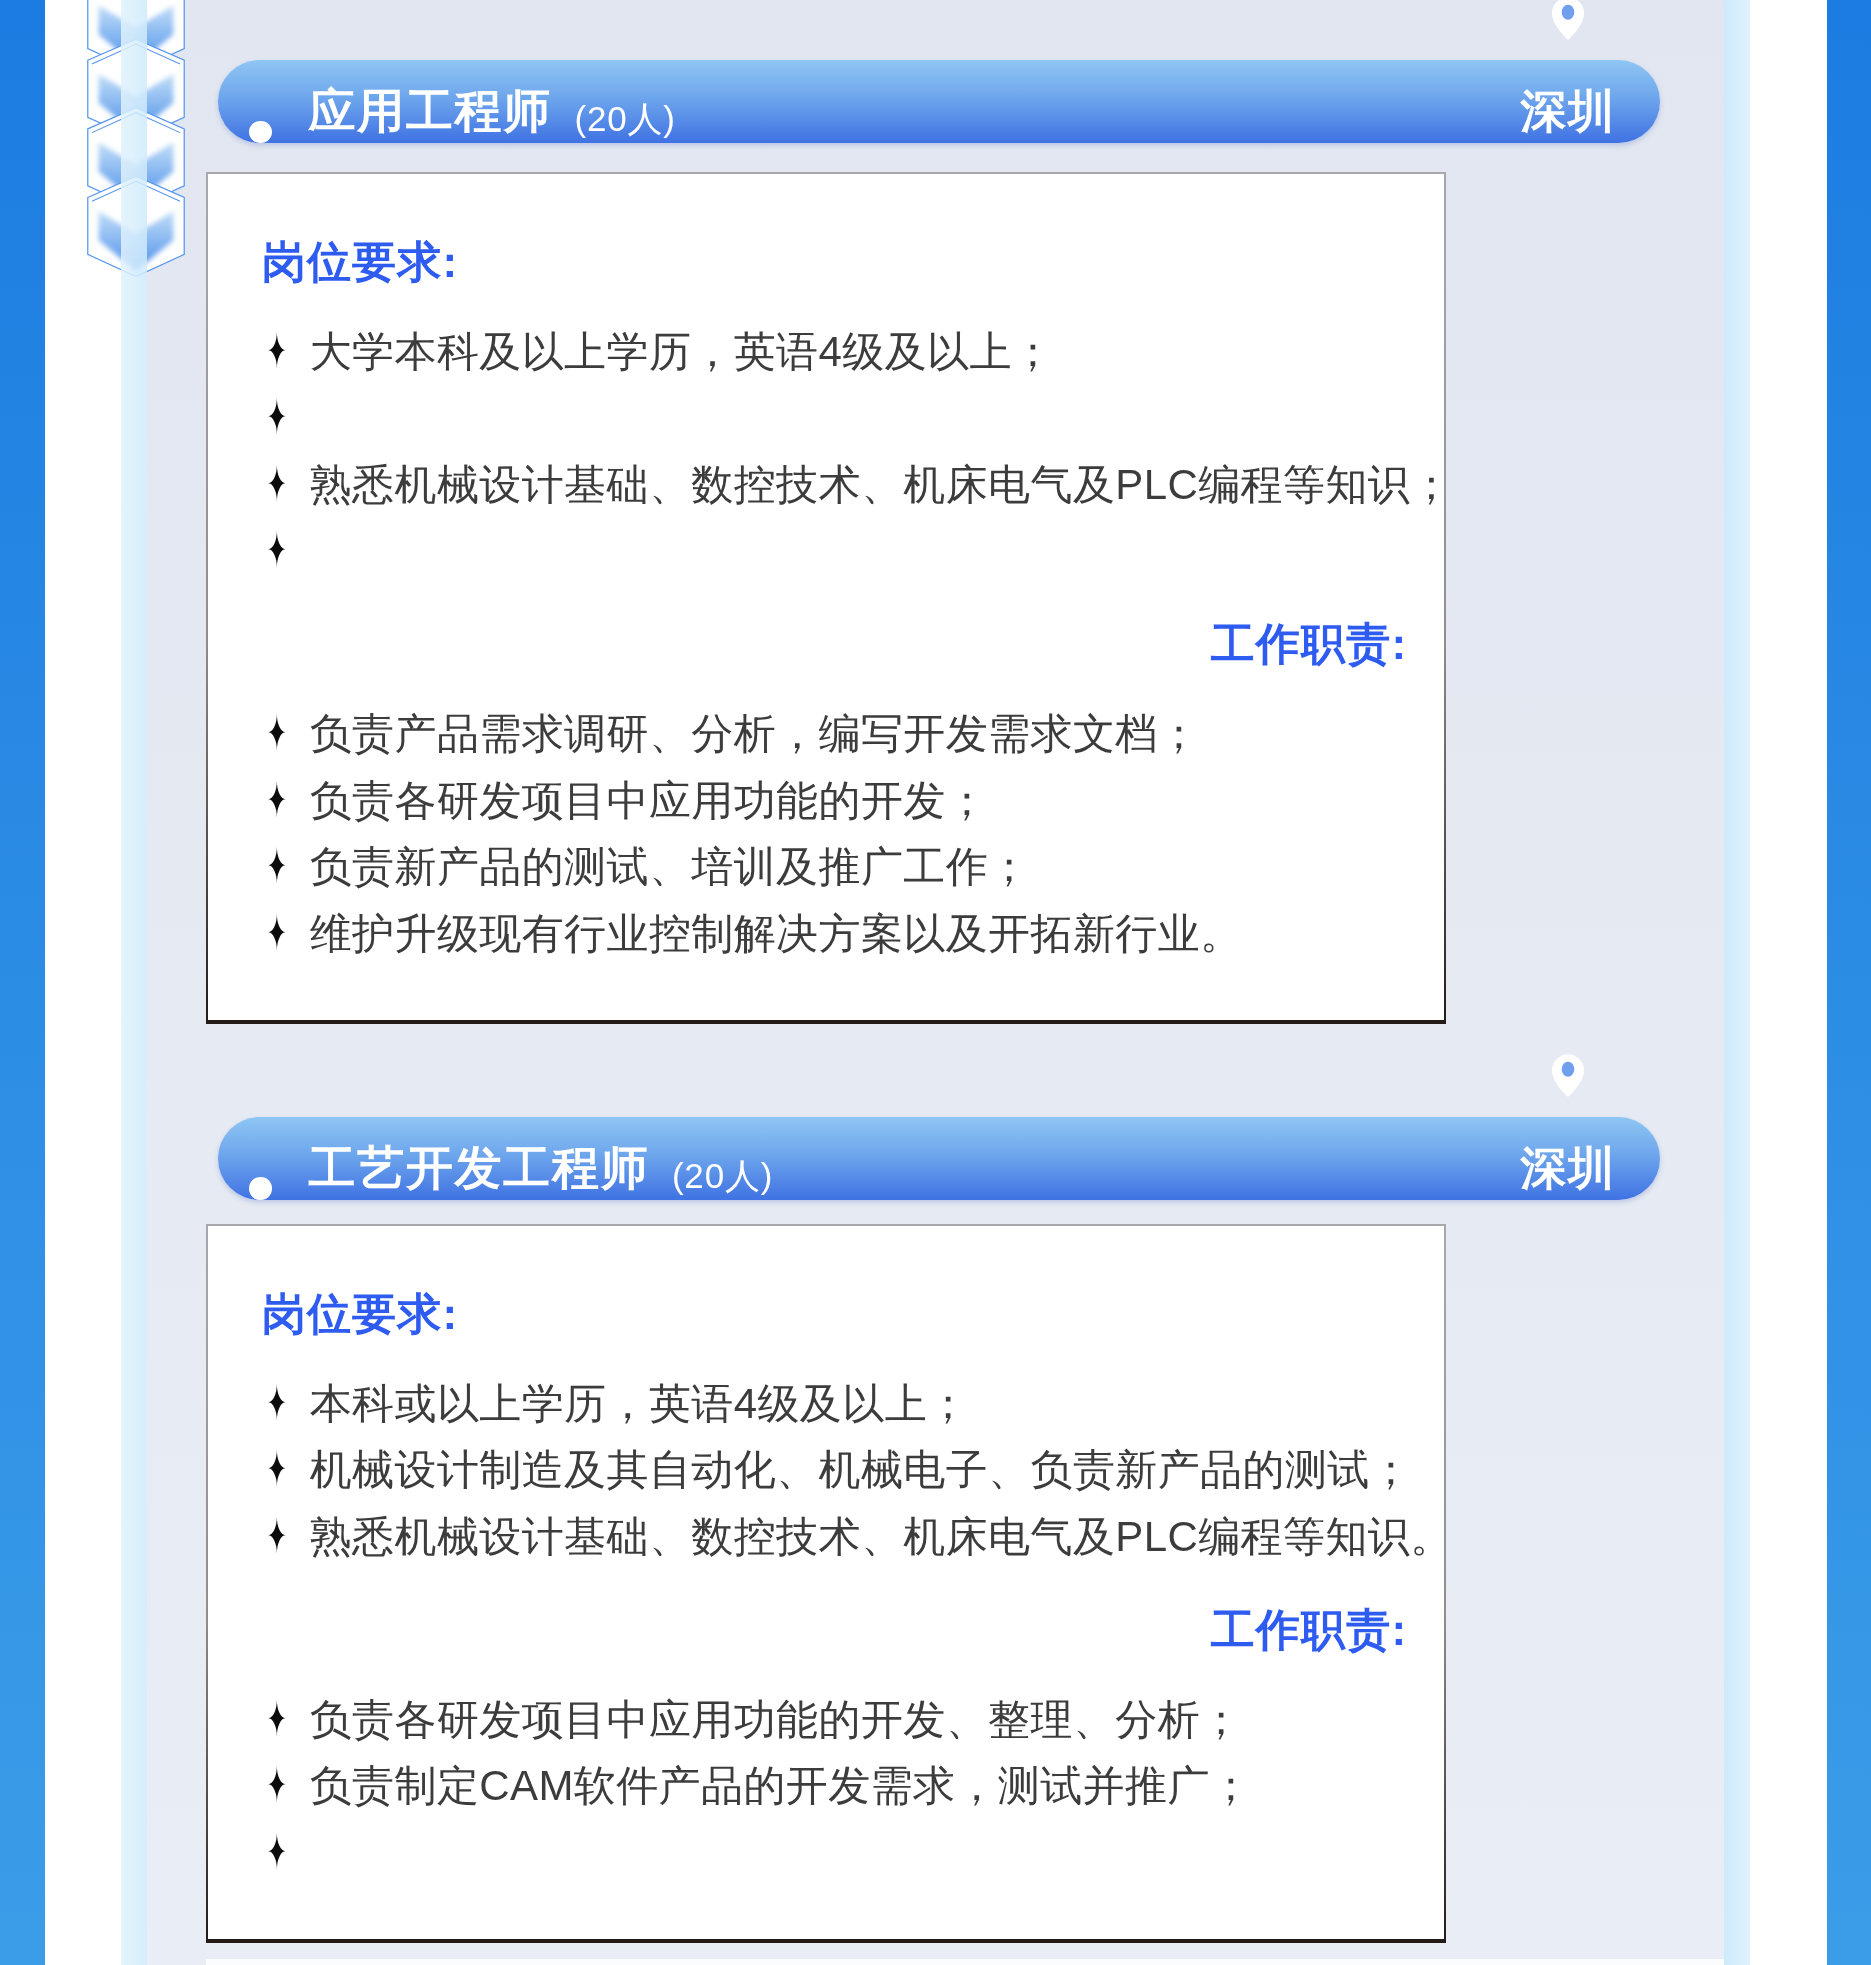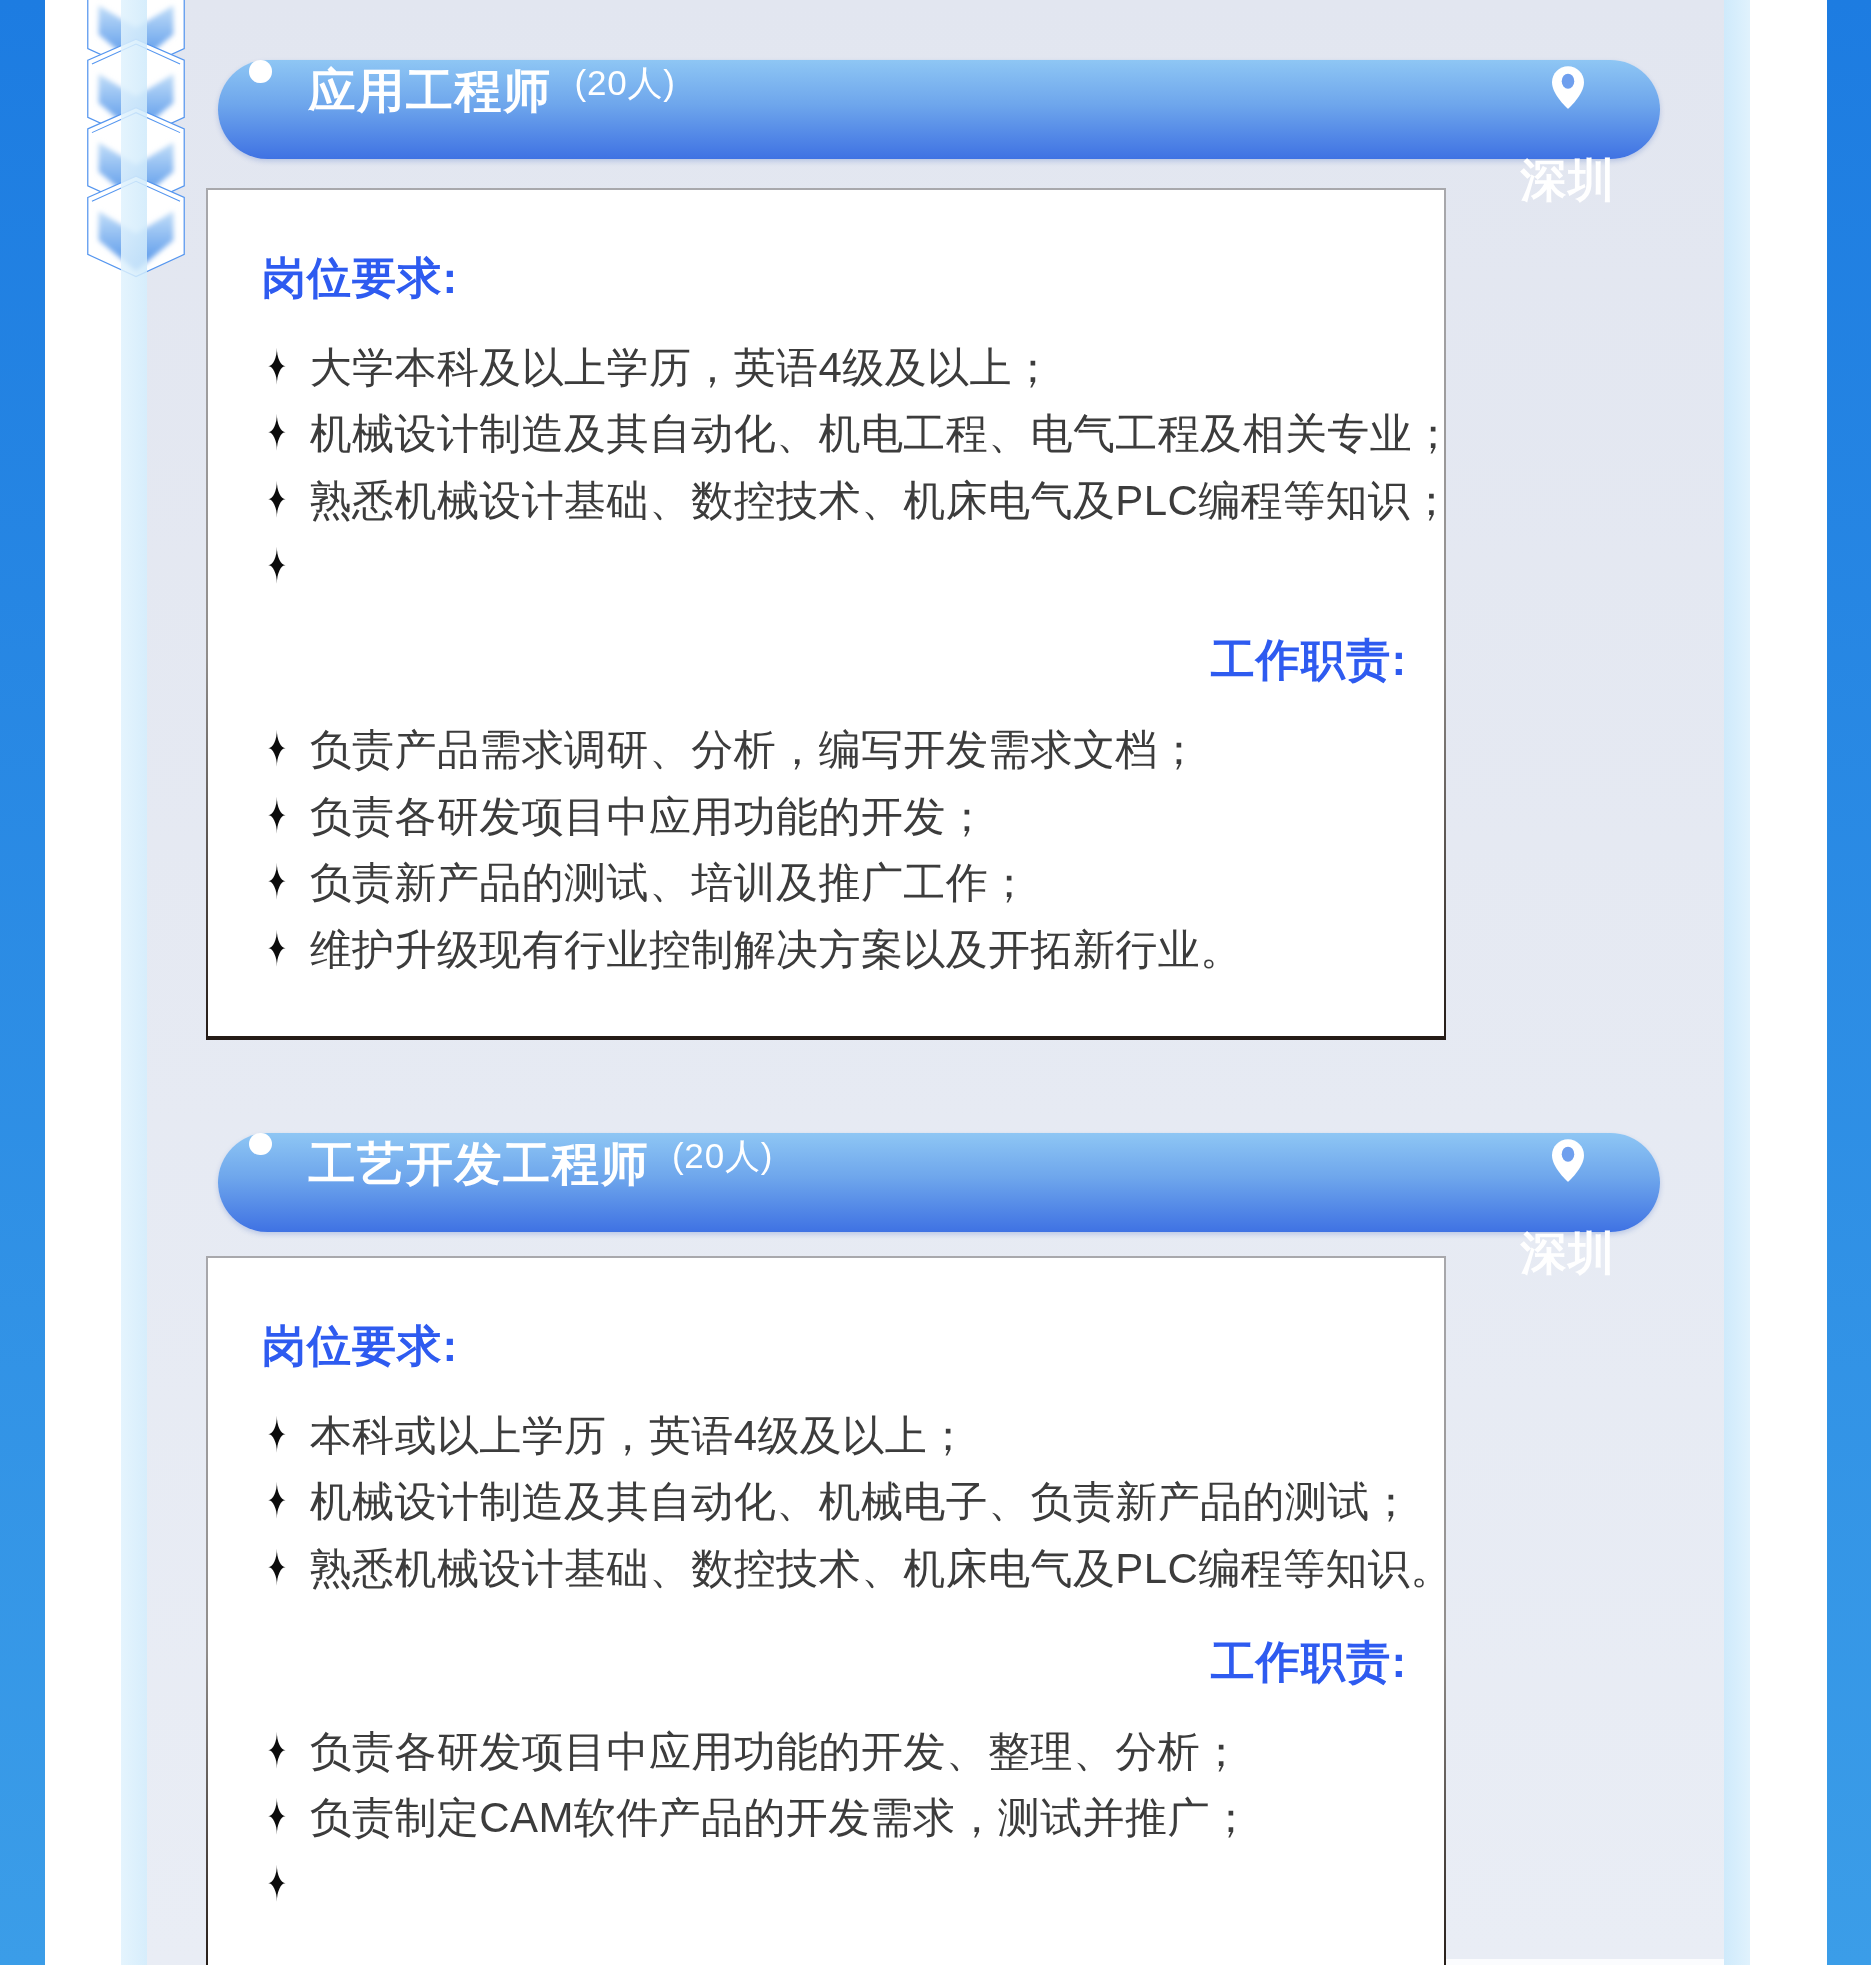--- a/index.html
+++ b/index.html
@@ -21,24 +21,24 @@
   .bottom-strip{position:absolute;left:206px;width:1518px;height:5.8px;bottom:0;background:#fbfcfe;z-index:3;}
 
   
   .chevrons{position:absolute;left:86px;top:0;z-index:1;}
 
   
   .content{position:absolute;left:147px;top:0;width:1577px;z-index:3;}
 
   
   .pill{
-    position:relative;margin-left:71px;width:1442px;height:99px;
+    position:relative;margin-left:71px;width:1442px;height:83px;
     border-radius:51px;box-sizing:border-box;
     background:linear-gradient(180deg,var(--pill_gradient_top) 0%,#6ea6ec 45%,var(--pill_gradient_bottom) 100%);
-    display:flex;align-items:flex-start;color:#ffffff;
+    display:flex;align-items:flex-end;color:#ffffff;
     box-shadow:0 2.5px 5.8px rgba(60,100,190,.25);
   }
   .pill .dot{width:22.5px;height:22.5px;border-radius:50%;background:#ffffff;margin-left:31px;flex:none;}
   .pill .title{font-size:47px;font-weight:800;margin:0 0 0 37px;letter-spacing:1.7px;white-space:nowrap;}
   .pill .count{font-size:35px;font-weight:500;margin-left:22.5px;letter-spacing:0.8px;white-space:nowrap;}
   .pill .loc{margin-left:auto;margin-right:44px;display:flex;align-items:center;gap:35px;flex-direction:column;}
   .pill .loc-label{font-size:46px;font-weight:800;letter-spacing:1.7px;white-space:nowrap;}
   .pin-svg{display:block;width:32px;height:55px;}
 
   .pill-1{margin-top:60px;}
@@ -144,21 +144,20 @@
         <div class="card">
 
           <h3 class="sec-h">岗位要求:</h3>
           <ul class="items">
             <li>
               <span class="star">✦</span>
               <span class="item-text">大学本科及以上学历，英语4级及以上；</span>
             </li>
             <li>
               <span class="star">✦</span>
-              <span class="item-text">机械设计制造及其自动化、机电工程、电气工程及相关专业；</span>
             </li>
             <li>
               <span class="star">✦</span>
               <span class="item-text">熟悉机械设计基础、数控技术、机床电气及PLC编程等知识；</span>
             </li>
             <li>
               <span class="star">✦</span>
             </li>
           </ul>
 

